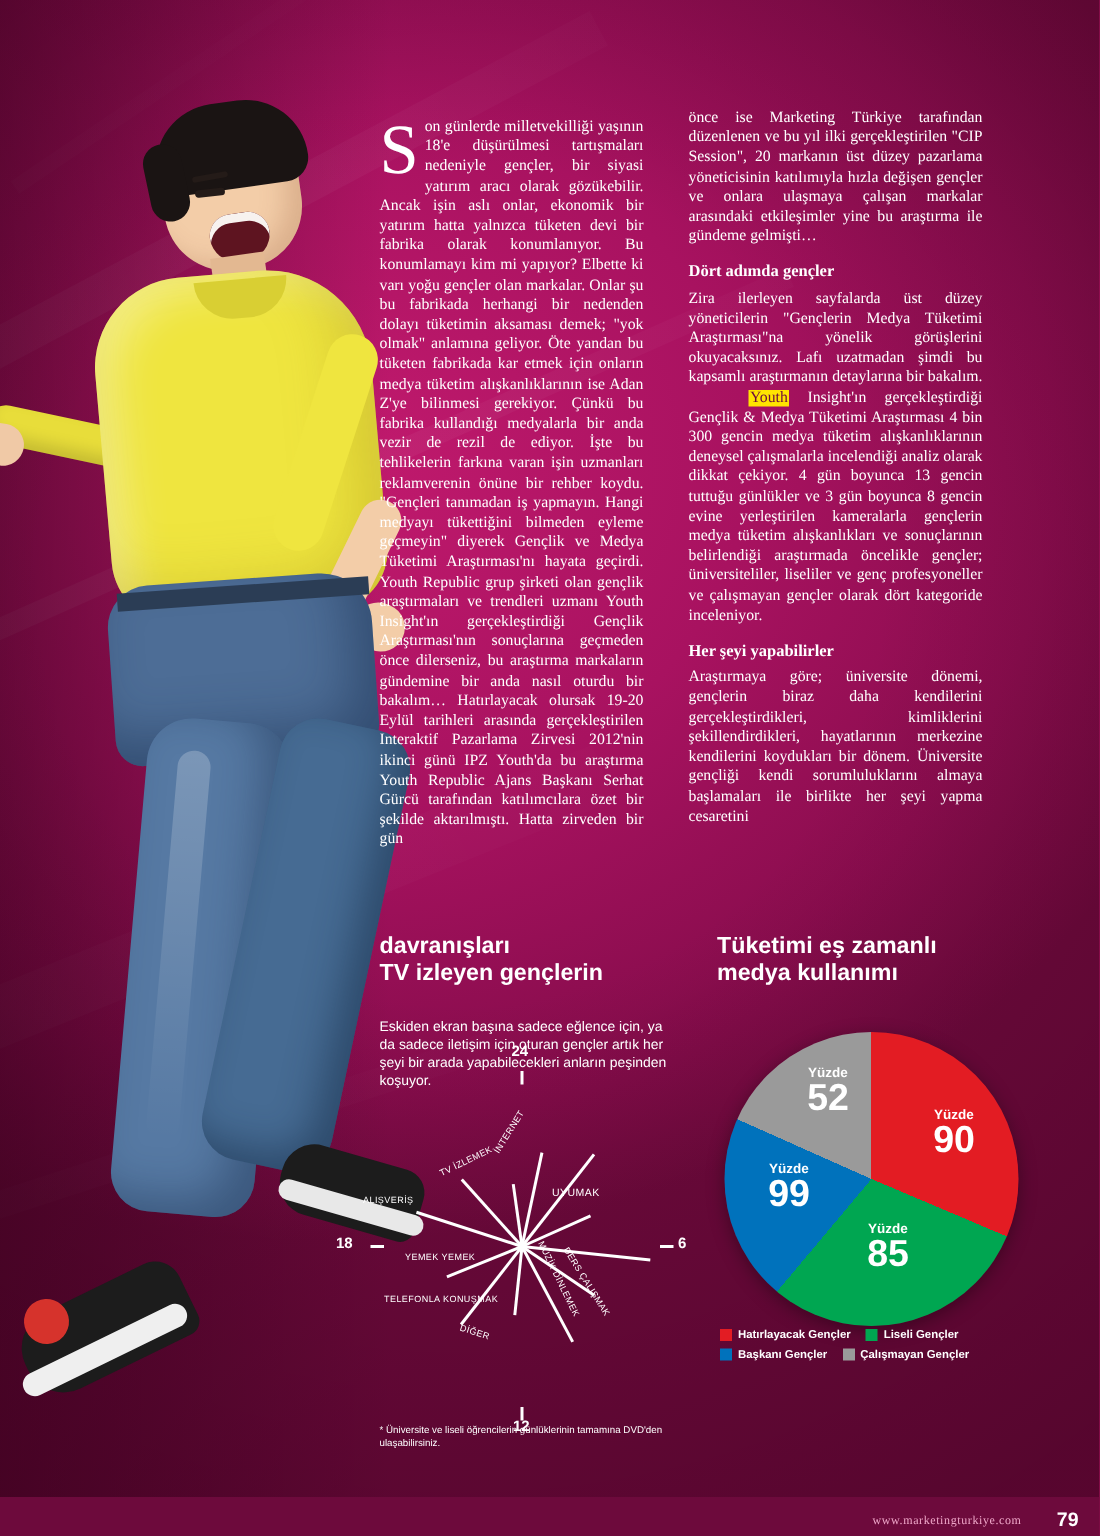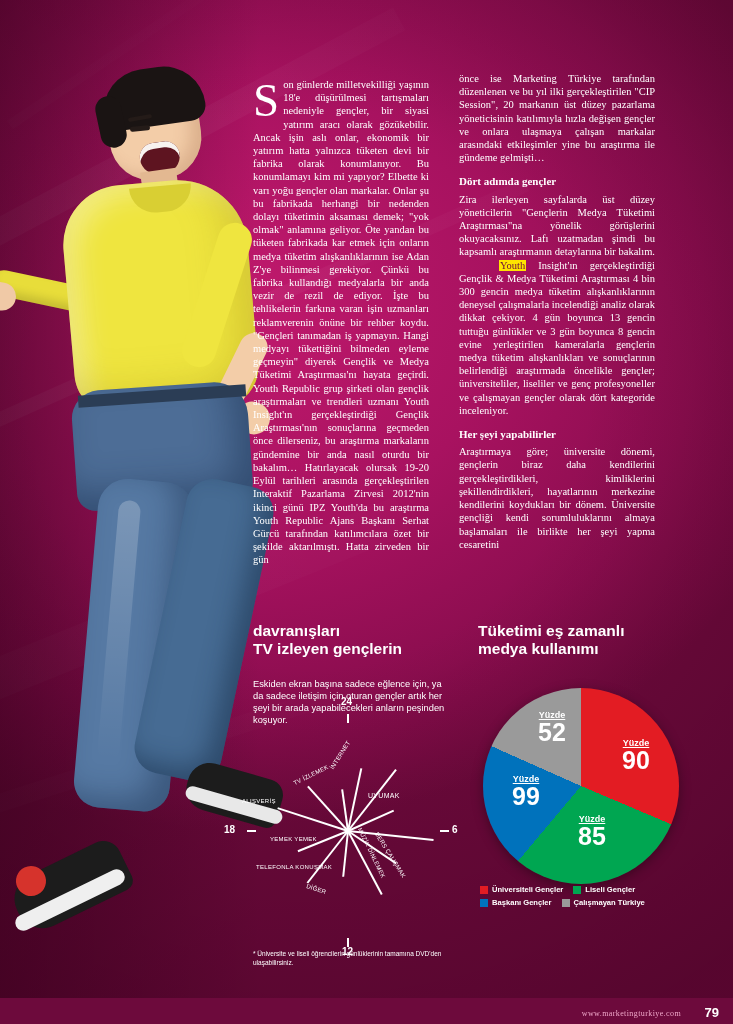--- a/index.html
+++ b/index.html
@@ -99,21 +99,21 @@
   #pie{
     position:absolute;left:3px;top:0;width:196px;height:196px;border-radius:50%;
     background:conic-gradient(
       #e31c23 0deg 113deg,
       #00a651 113deg 220deg,
       #0072bc 220deg 294deg,
       #9a9a9a 294deg 360deg);
     box-shadow:0 3px 12px rgba(0,0,0,0.35);
   }
   .plabel{position:absolute;text-align:center;font-family:"Liberation Sans", sans-serif;color:#ffffff;}
-  .pl-small{font-size:9px;font-weight:bold;line-height:10px;text-decoration:underline;}
+  .pl-small{font-size:9px;font-weight:bold;line-height:10px;}
   .pl-big{font-size:25px;font-weight:bold;line-height:25px;}
   #legend{position:absolute;left:480px;top:885px;width:215px;font-family:"Liberation Sans", sans-serif;}
   .lgrow{display:flex;gap:10px;margin-bottom:4px;}
   .lgitem{display:flex;align-items:center;gap:4px;font-size:7.6px;color:#ffffff;font-weight:bold;}
   .sw{width:8px;height:8px;display:inline-block;}
 
   
   #footbar{position:absolute;left:0;bottom:0;width:733px;height:26px;background:#6d0a3c;}
   #footurl{
     position:absolute;right:52px;bottom:6px;color:#f0a8ca;font-size:8px;
@@ -260,35 +260,35 @@
     <div class="plabel" style="left:44px;top:22px;width:56px;">
       <div class="pl-small">Yüzde</div>
       <div class="pl-big">52</div>
     </div>
   </div>
 
   <div id="legend">
     <div class="lgrow">
       <span class="lgitem">
         <span class="sw" style="background:#e31c23;"></span>
-        <span>Üniversiteli Gençler</span>
+        <span>Hatırlayacak Gençler</span>
       </span>
       <span class="lgitem">
         <span class="sw" style="background:#00a651;"></span>
         <span>Liseli Gençler</span>
       </span>
     </div>
     <div class="lgrow">
       <span class="lgitem">
         <span class="sw" style="background:#0072bc;"></span>
         <span>Başkanı Gençler</span>
       </span>
       <span class="lgitem">
         <span class="sw" style="background:#9a9a9a;"></span>
-        <span>Çalışmayan Türkiye</span>
+        <span>Çalışmayan Gençler</span>
       </span>
     </div>
   </div>
 
   <div id="footbar"></div>
   <div id="footurl">www.marketingturkiye.com</div>
   <div id="pagenum">79</div>
 
 </div>
 

